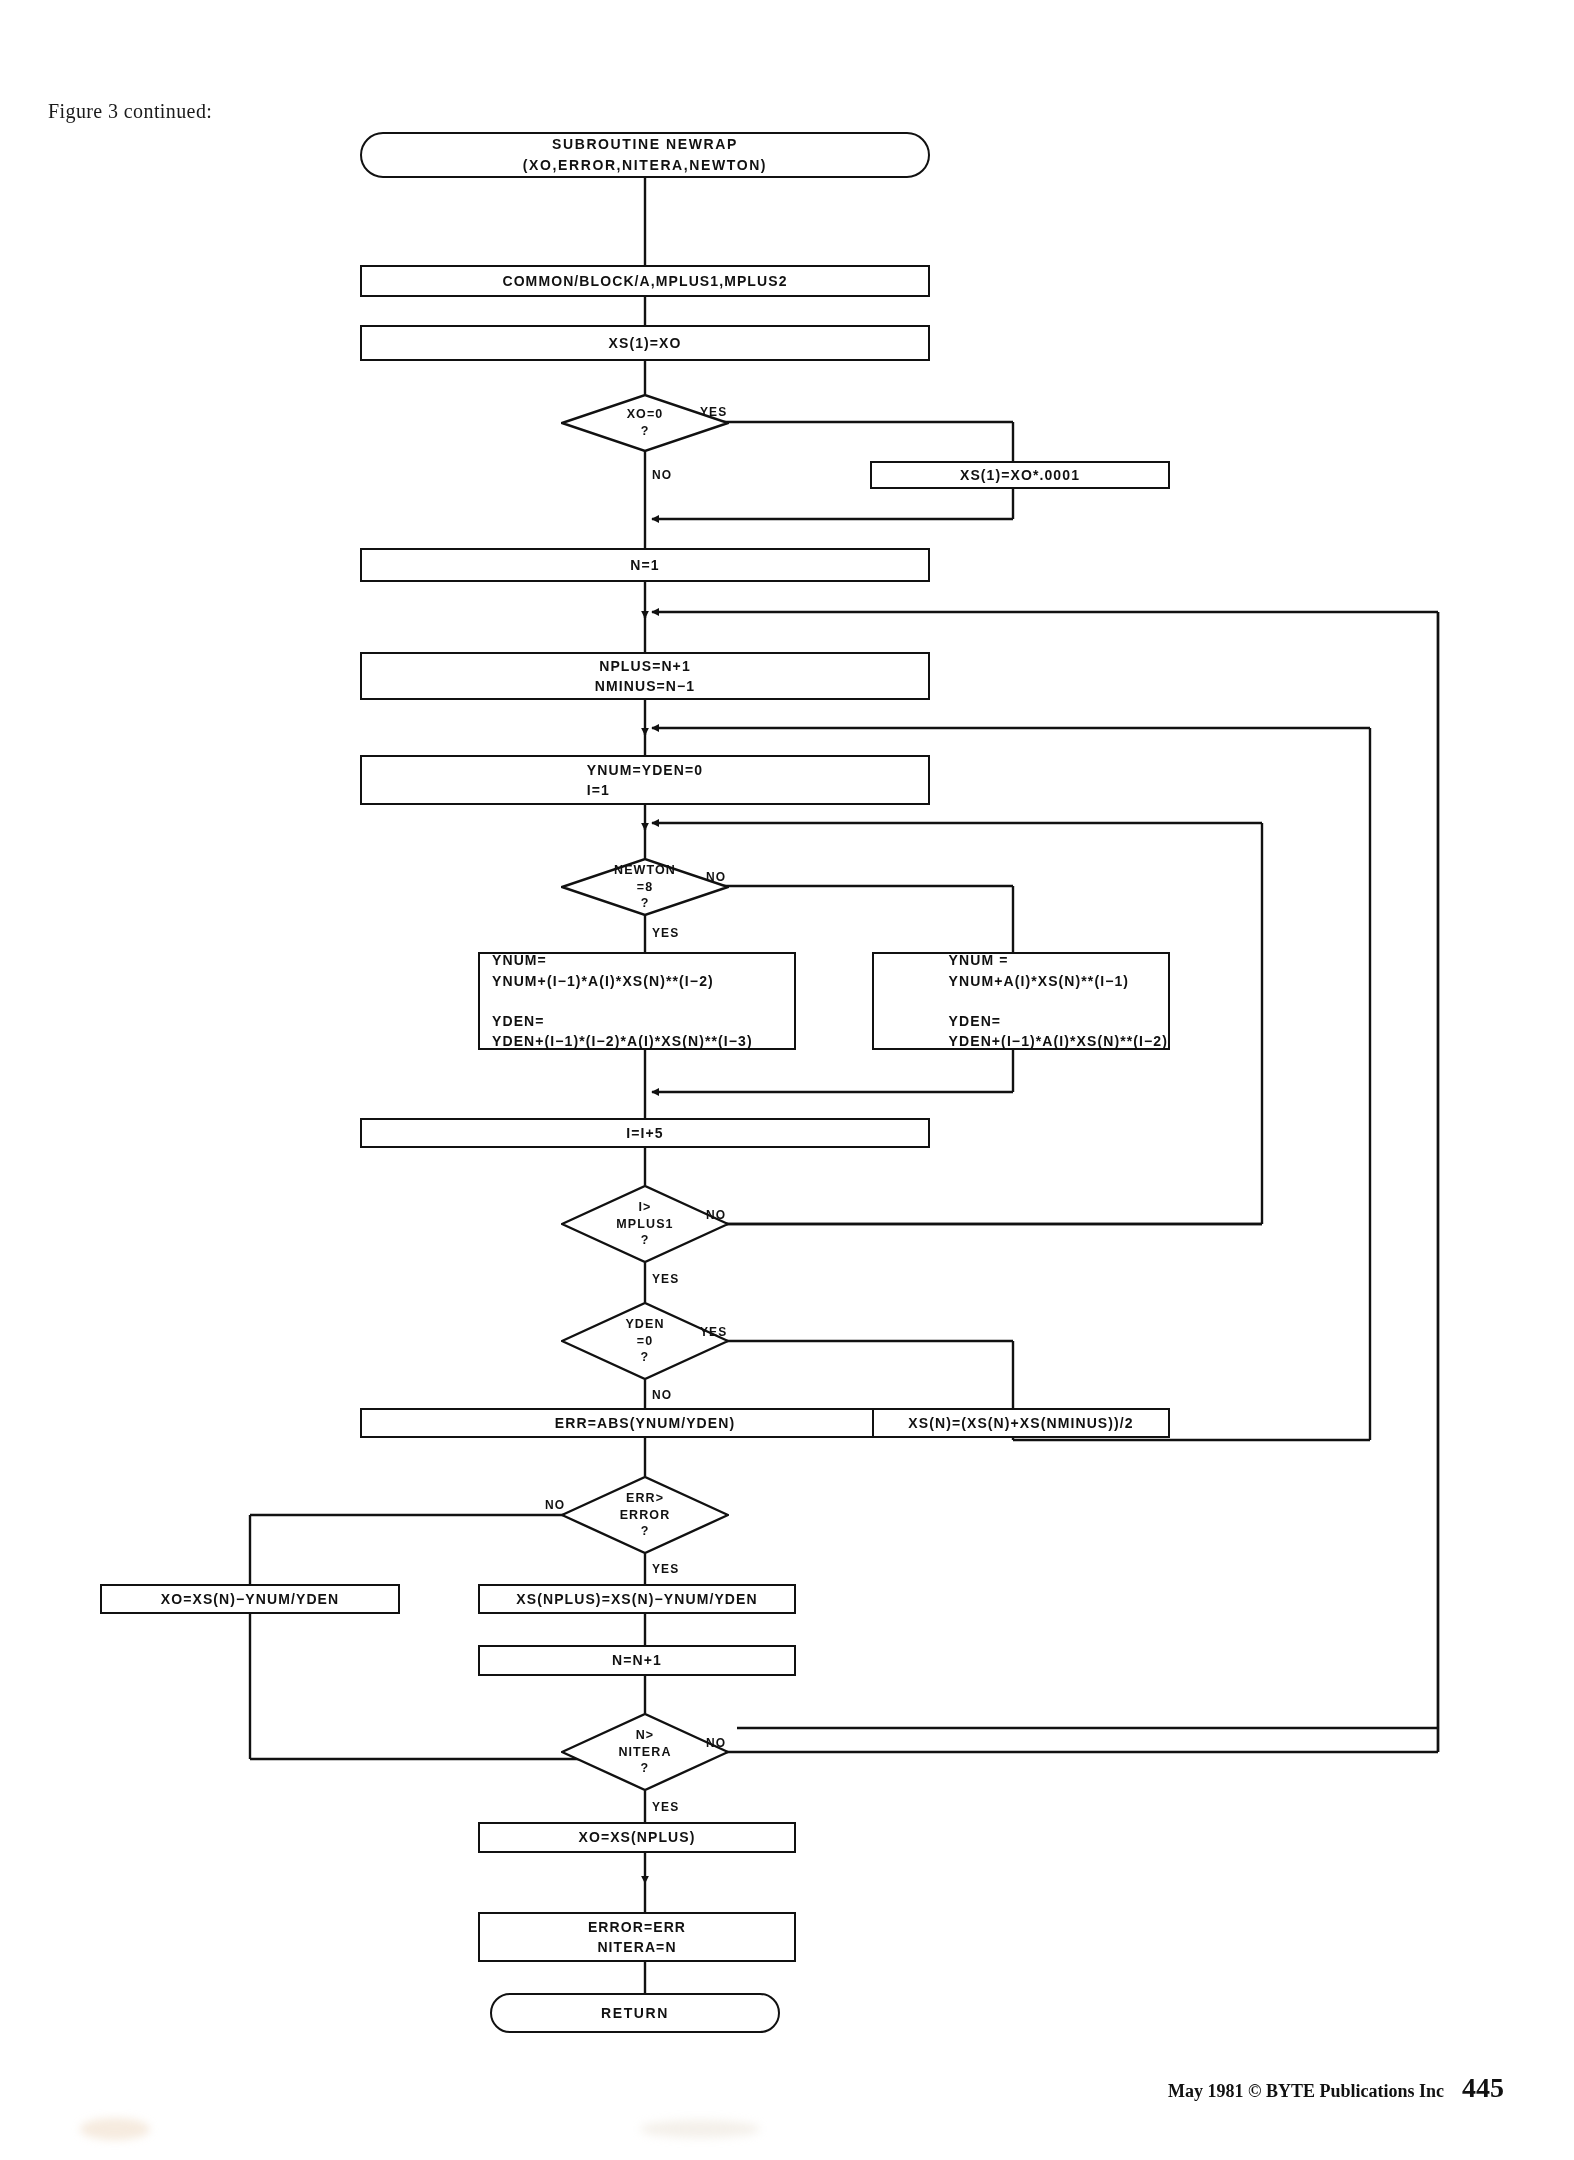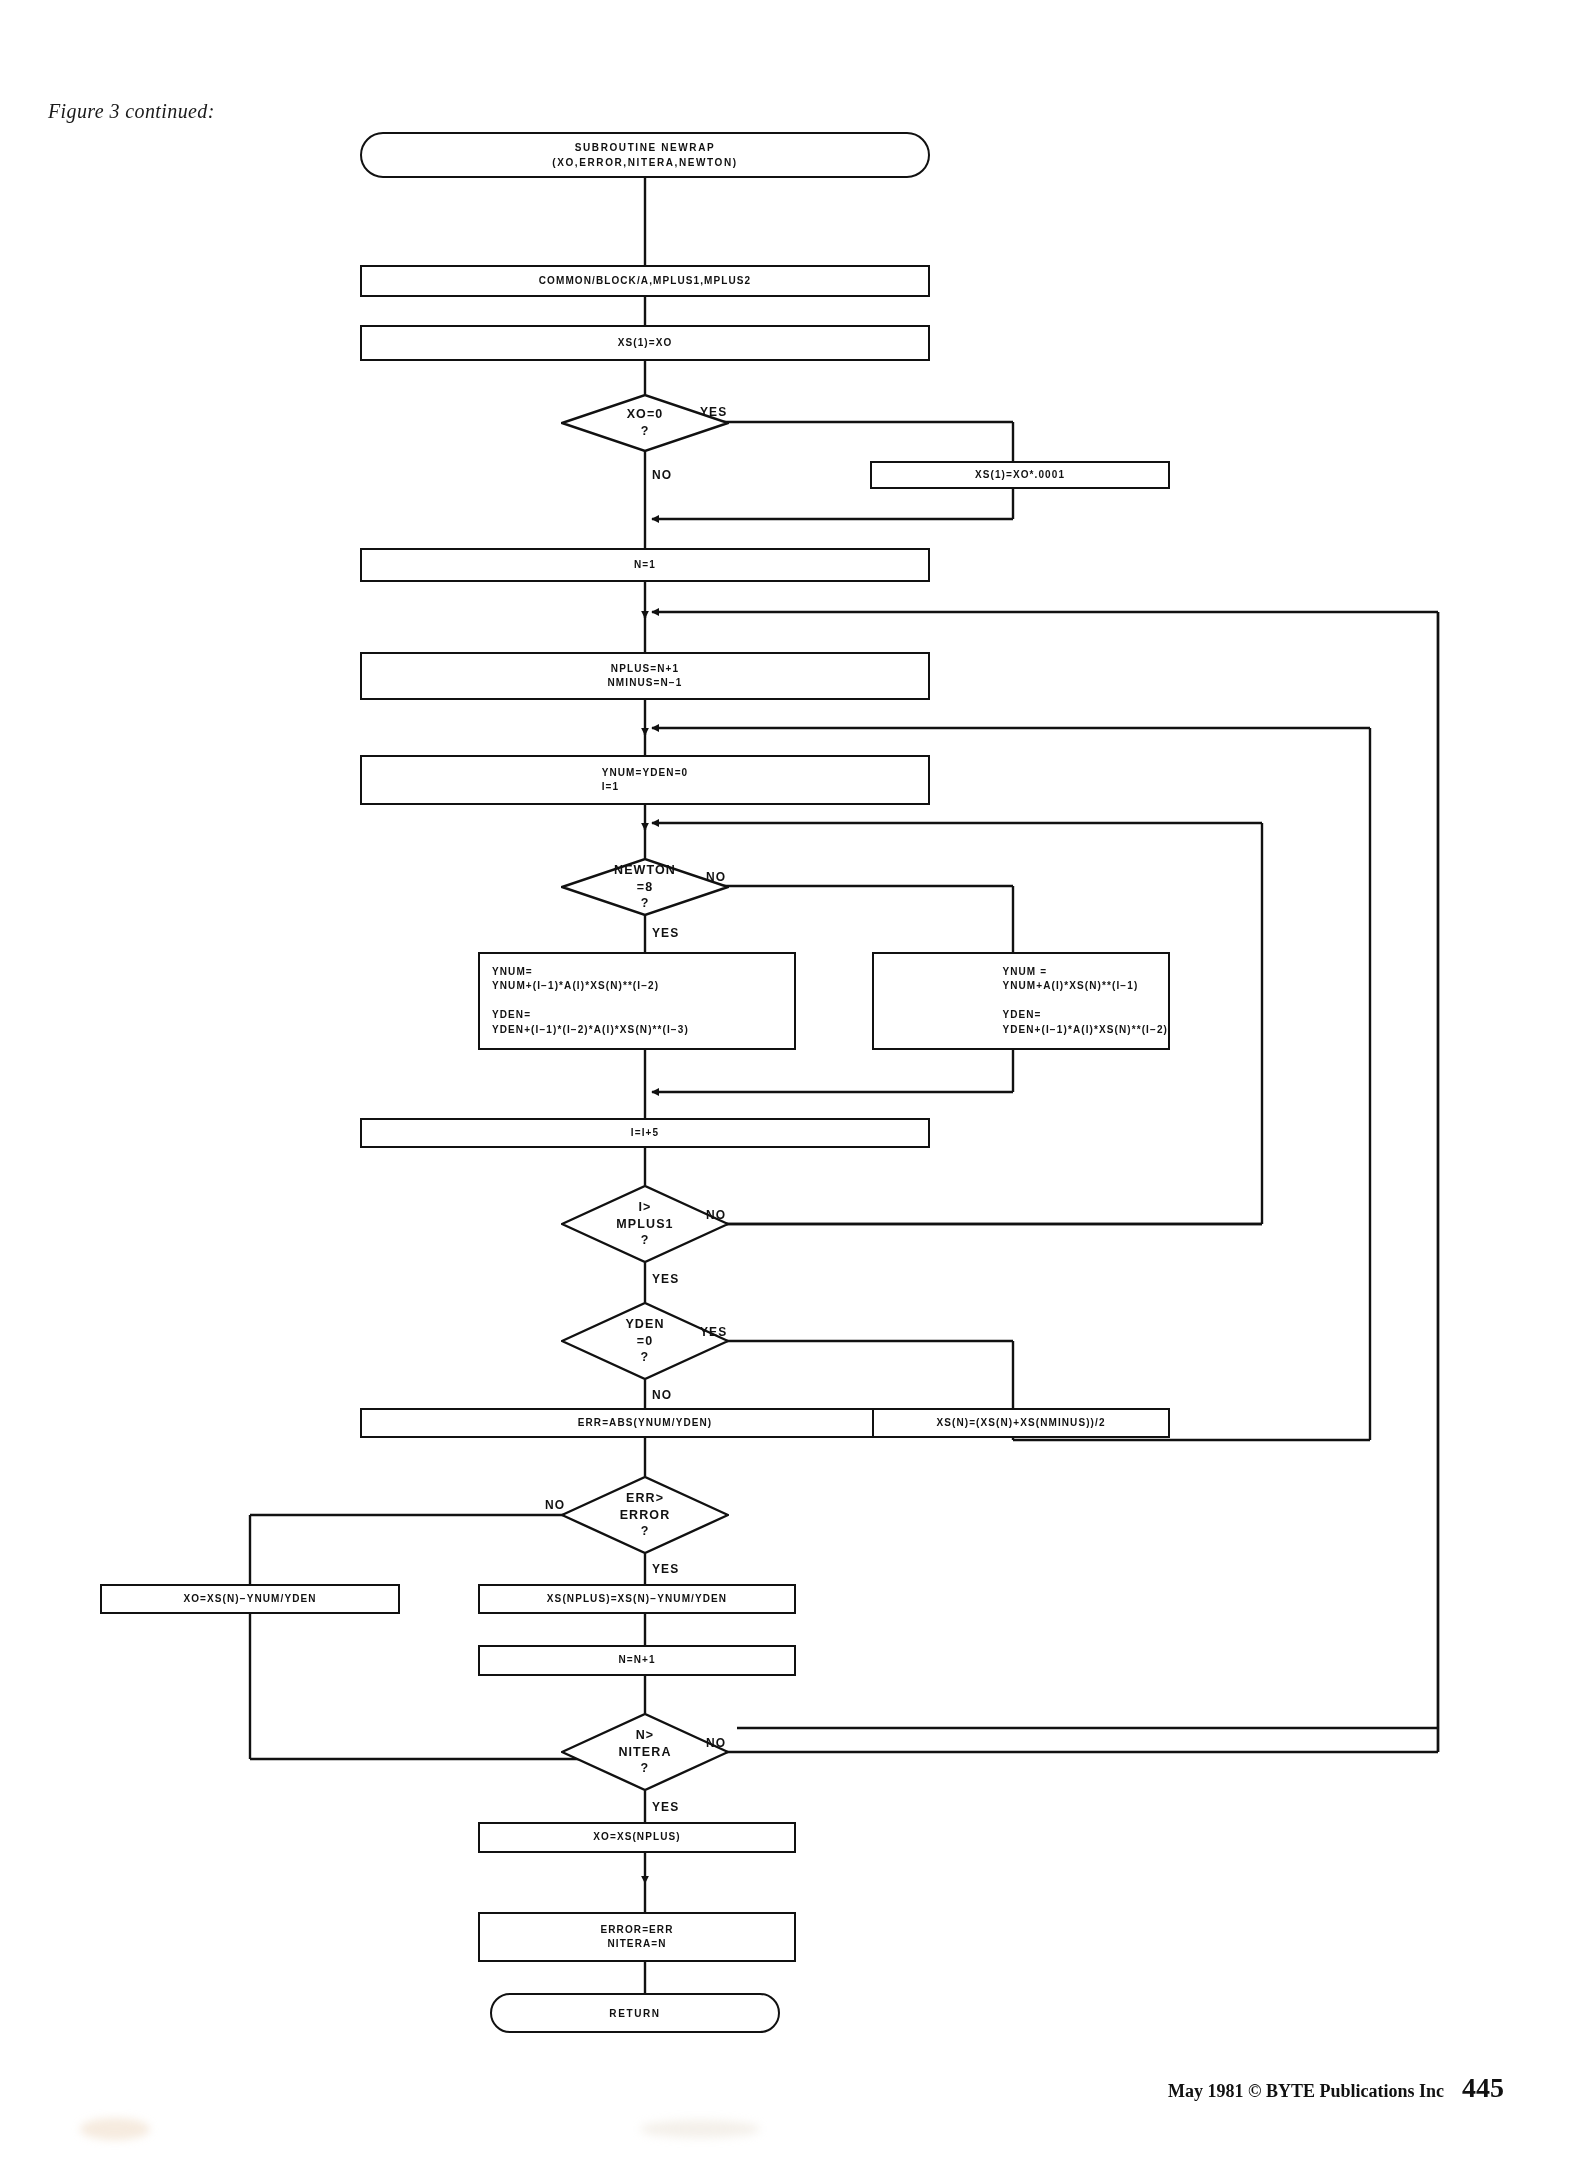--- a/index.html
+++ b/index.html
@@ -20,21 +20,20 @@
     left: 0; top: 0;
     width: 1574px;
     height: 2160px;
     background: #ffffff;
   }
   #figure-caption {
     position: absolute;
     left: 48px;
     top: 100px;
     font-family: "Liberation Serif", serif;
-    font-style: italic;
     font-size: 20px;
     letter-spacing: 0.4px;
     color: #1a1a1a;
     white-space: nowrap;
   }
   #footer {
     position: absolute;
     left: 0;
     top: 2072px;
     width: 1574px;
@@ -71,21 +70,21 @@
   }
   .proc {
     border: 2.5px solid #111111;
   }
   .term {
     border: 2.5px solid #111111;
     border-radius: 9999px;
   }
   .node .txt {
     font-family: "Liberation Sans", sans-serif;
-    font-size: 10px;
+    font-size: 14px;
     font-weight: bold;
     letter-spacing: 1.1px;
     line-height: 1.45;
     white-space: pre;
     color: #111111;
   }
   .node .txt.left {
     text-align: left;
   }
   .term .txt {

